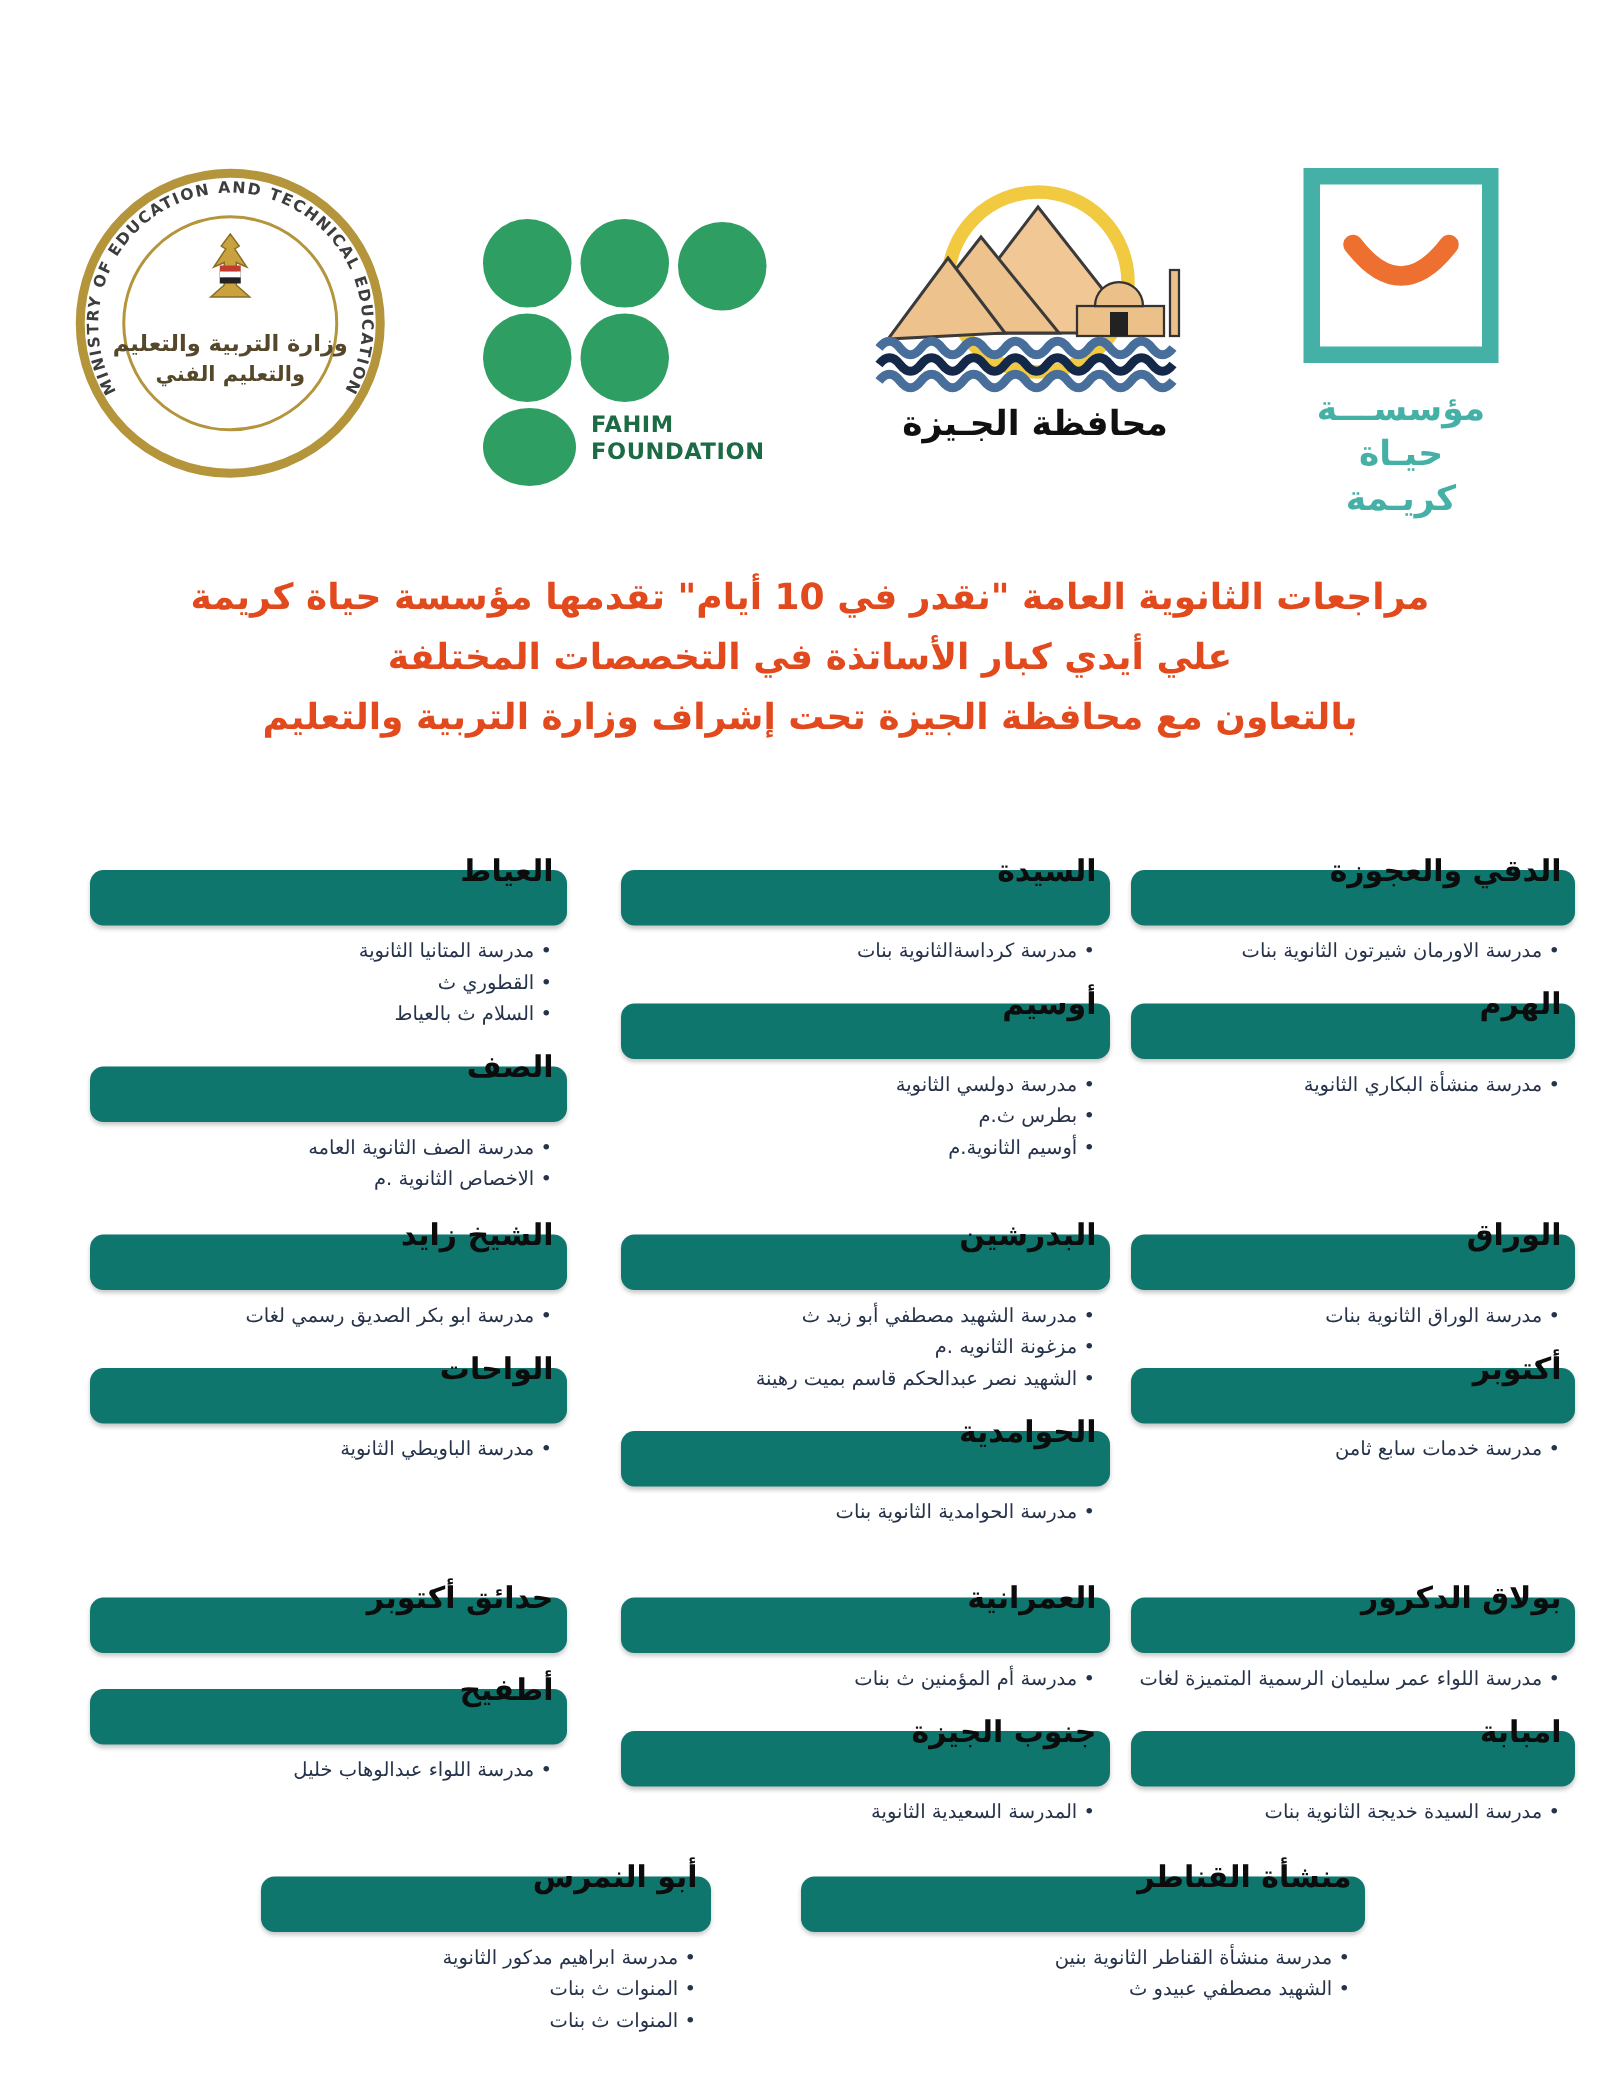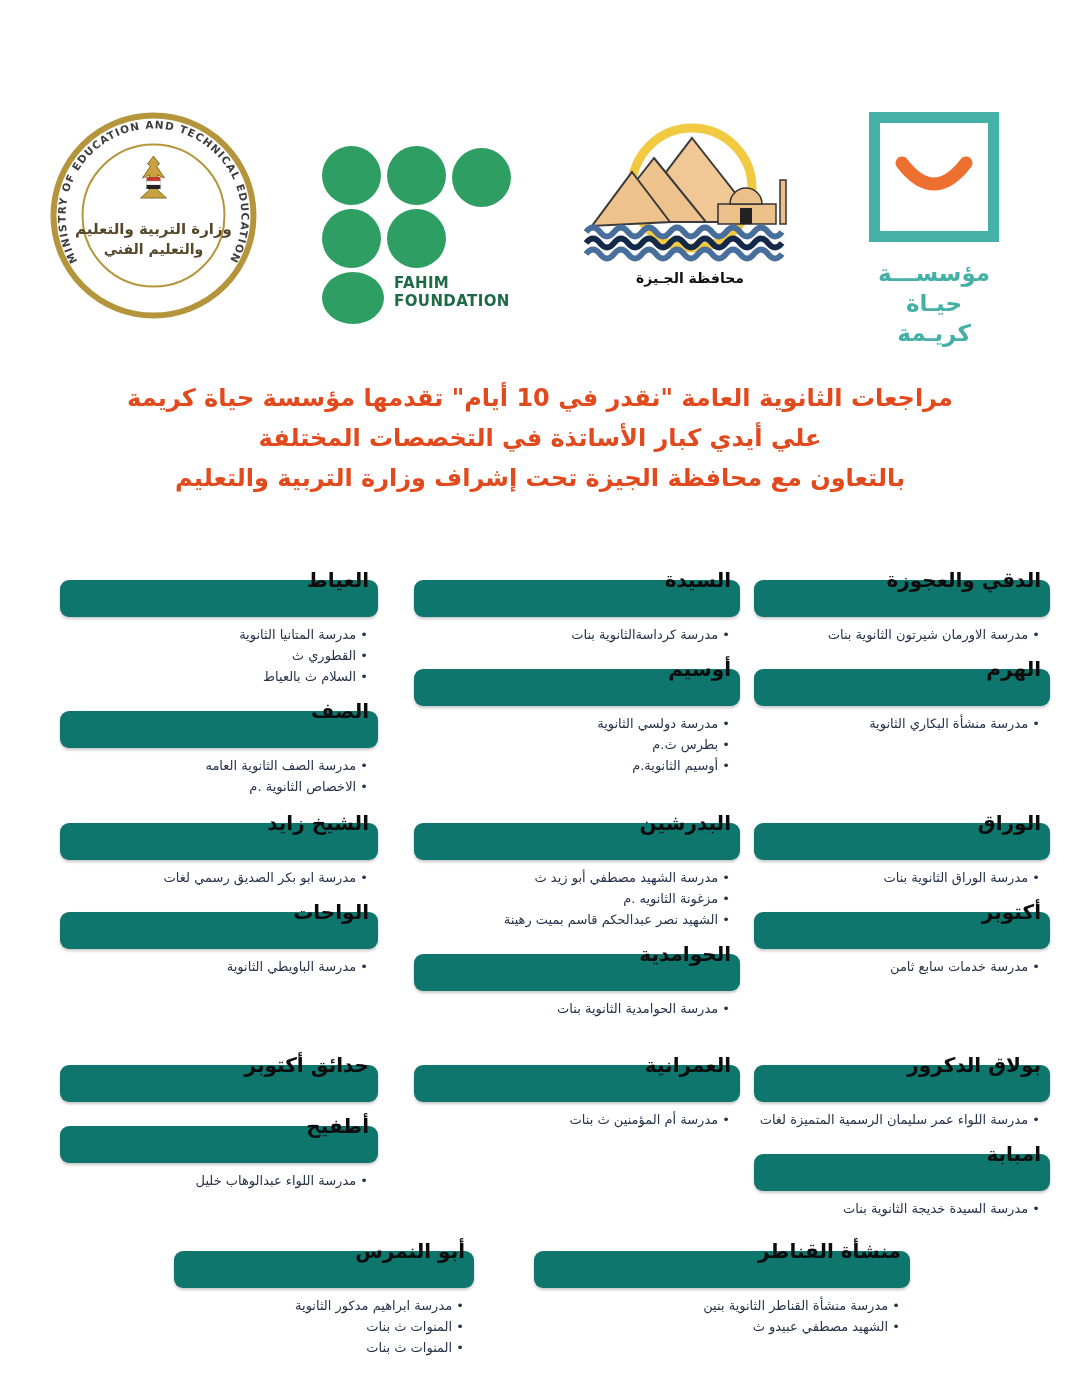--- a/index.html
+++ b/index.html
@@ -17,21 +17,21 @@
 
   .fahim{position:relative;width:192px;height:178px;margin-top:34px;flex:0 0 auto;}
   .fahim .c{position:absolute;width:59px;height:59px;border-radius:50%;background:#2f9e63;}
   .fahim .c1{left:0;top:0}.fahim .c2{left:65px;top:0}.fahim .c3{left:130px;top:2px}
   .fahim .c4{left:0;top:63px}.fahim .c5{left:65px;top:63px}
   .fahim .c6{left:0;top:126px;width:62px;height:52px;border-radius:50%;}
   .fahim .flabel{position:absolute;left:72px;top:128px;color:#1c6b45;font-weight:bold;
                  font-size:15px;line-height:18px;letter-spacing:.4px;}
 
   .giza{width:222px;margin-top:4px;text-align:center;flex:0 0 auto;}
-  .giza .caption{font-weight:bold;font-size:14px;color:#101010;margin-top:0px;}
+  .giza .caption{font-weight:bold;font-size:23px;color:#101010;margin-top:0px;}
 
   .hayah{width:136px;text-align:center;flex:0 0 auto;}
   .hayah .sq{width:108px;height:108px;border:11px solid #44b0a6;margin:0 auto;background:#fff;
              display:flex;align-items:center;justify-content:center;}
   .hayah .word{margin-top:16px;color:#44b0a6;font-weight:bold;font-size:23px;line-height:30px;direction:rtl;}
 
   
   .title{margin-top:28px;text-align:center;color:#e2491d;font-weight:bold;
          font-size:24px;line-height:40px;direction:rtl;}
 
@@ -279,20 +279,28 @@
       </div>
       <div class="col-b">
         <div class="district">
           <div class="bar">
             <span class="bar-label">العمرانية</span>
           </div>
           <ul class="schools">
             <li>مدرسة أم المؤمنين ث بنات</li>
           </ul>
         </div>
+        <div class="district">
+          <div class="bar">
+            <span class="bar-label">جنوب الجيزة</span>
+          </div>
+          <ul class="schools">
+            <li>المدرسة السعيدية الثانوية</li>
+          </ul>
+        </div>
       </div>
       <div class="col-c">
         <div class="district">
           <div class="bar">
             <span class="bar-label">حدائق أكتوبر</span>
           </div>
         </div>
         <div class="district">
           <div class="bar">
             <span class="bar-label">أطفيح</span>

